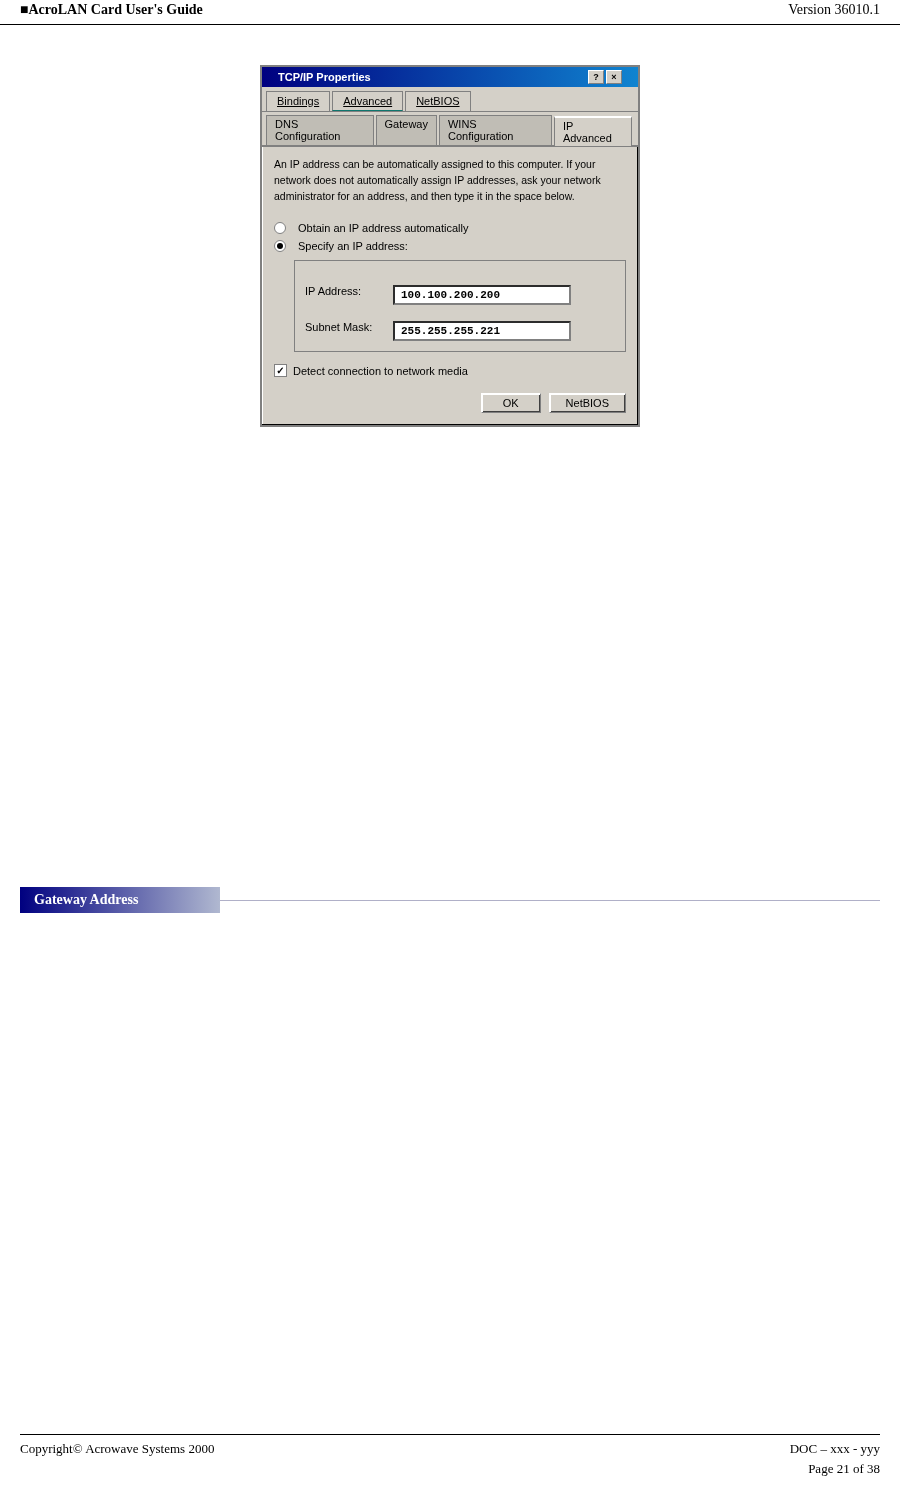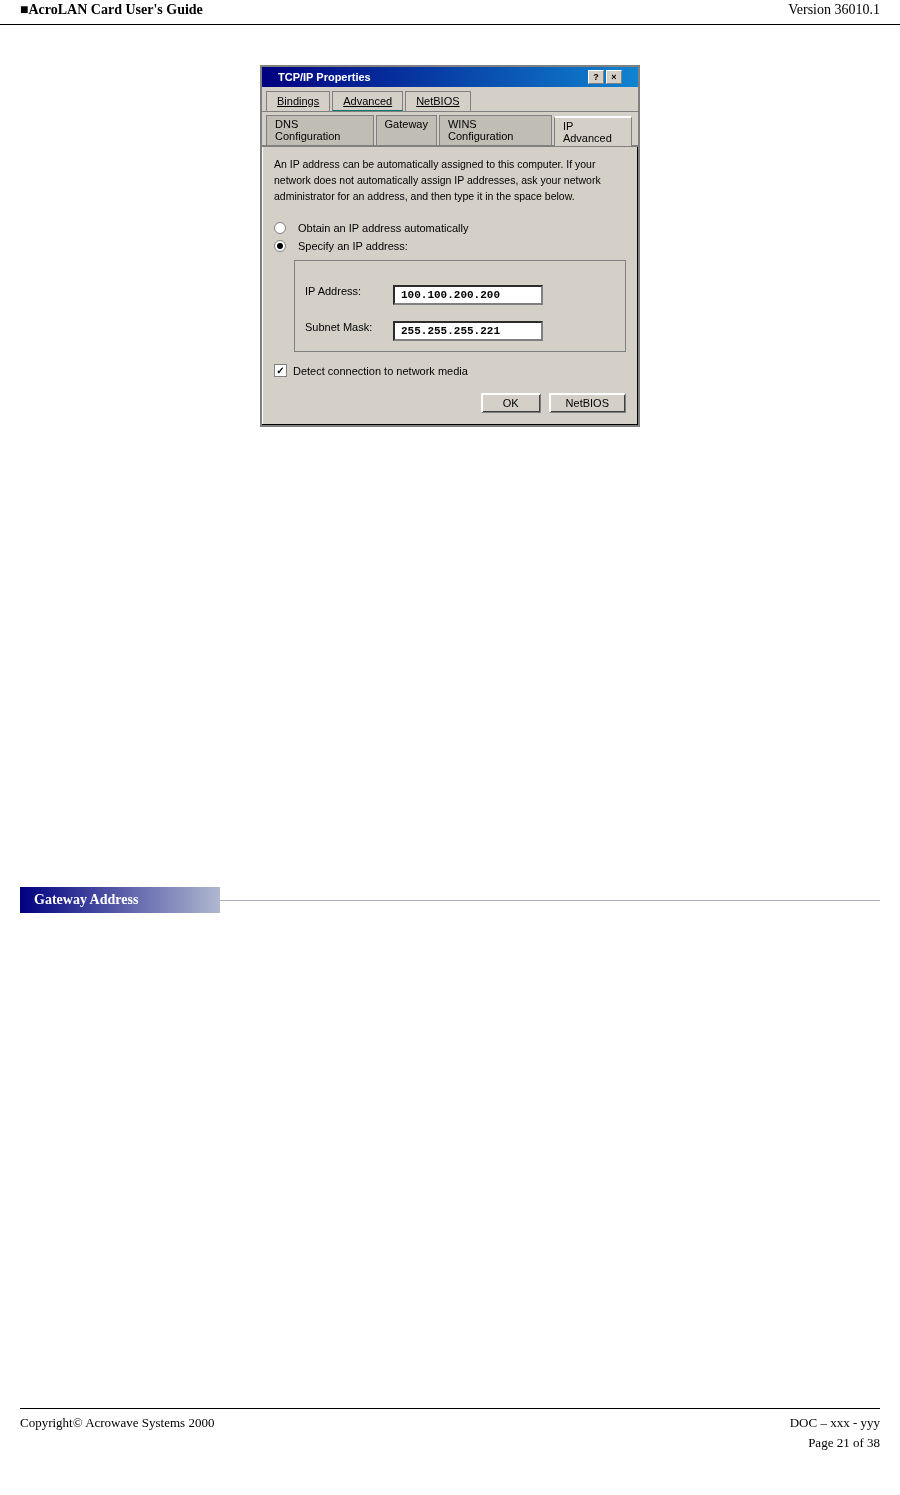--- a/index.html
+++ b/index.html
@@ -211,21 +211,21 @@
       text-align: left;
     }
 
     .field-input {
       font-family: Courier New, monospace;
       font-size: 11px;
       font-weight: bold;
       border: 2px inset #808080;
       background: #fff;
       padding: 2px 6px;
-      width: 150px;
+      width: 178px;
     }
 
     .checkbox-row {
       display: flex;
       align-items: center;
       gap: 6px;
       font-size: 11px;
       margin-bottom: 12px;
     }
 
@@ -278,21 +278,21 @@
 
     .section-heading-line {
       flex: 1;
       height: 1px;
       background: #b0b0c8;
     }
 
     
     .page-footer {
       position: absolute;
-      bottom: 44px;
+      bottom: 18px;
       left: 20px;
       right: 20px;
     }
 
     .footer-top-line {
       border-top: 1.5px solid #000;
       margin-bottom: 6px;
     }
 
     .footer-row {

